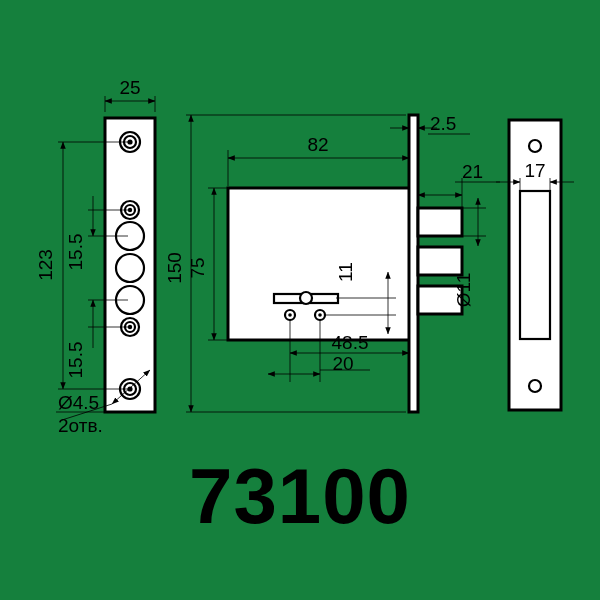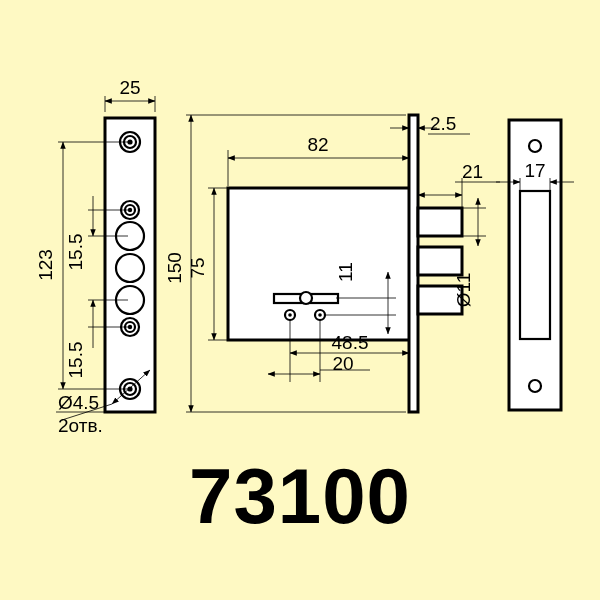--- a/index.html
+++ b/index.html
@@ -7,21 +7,21 @@
     padding: 0;
     background: #ffffff;
   }
   body {
     font-family: "Liberation Sans", sans-serif;
   }
   #drawing-root {
     position: relative;
     width: 600px;
     height: 600px;
-    background: #fef9c3;
+    background: #15803d;
     overflow: hidden;
   }
   svg#tech-drawing {
     display: block;
     width: 600px;
     height: 600px;
   }
   .ln {
     stroke: #000000;
     fill: none;

